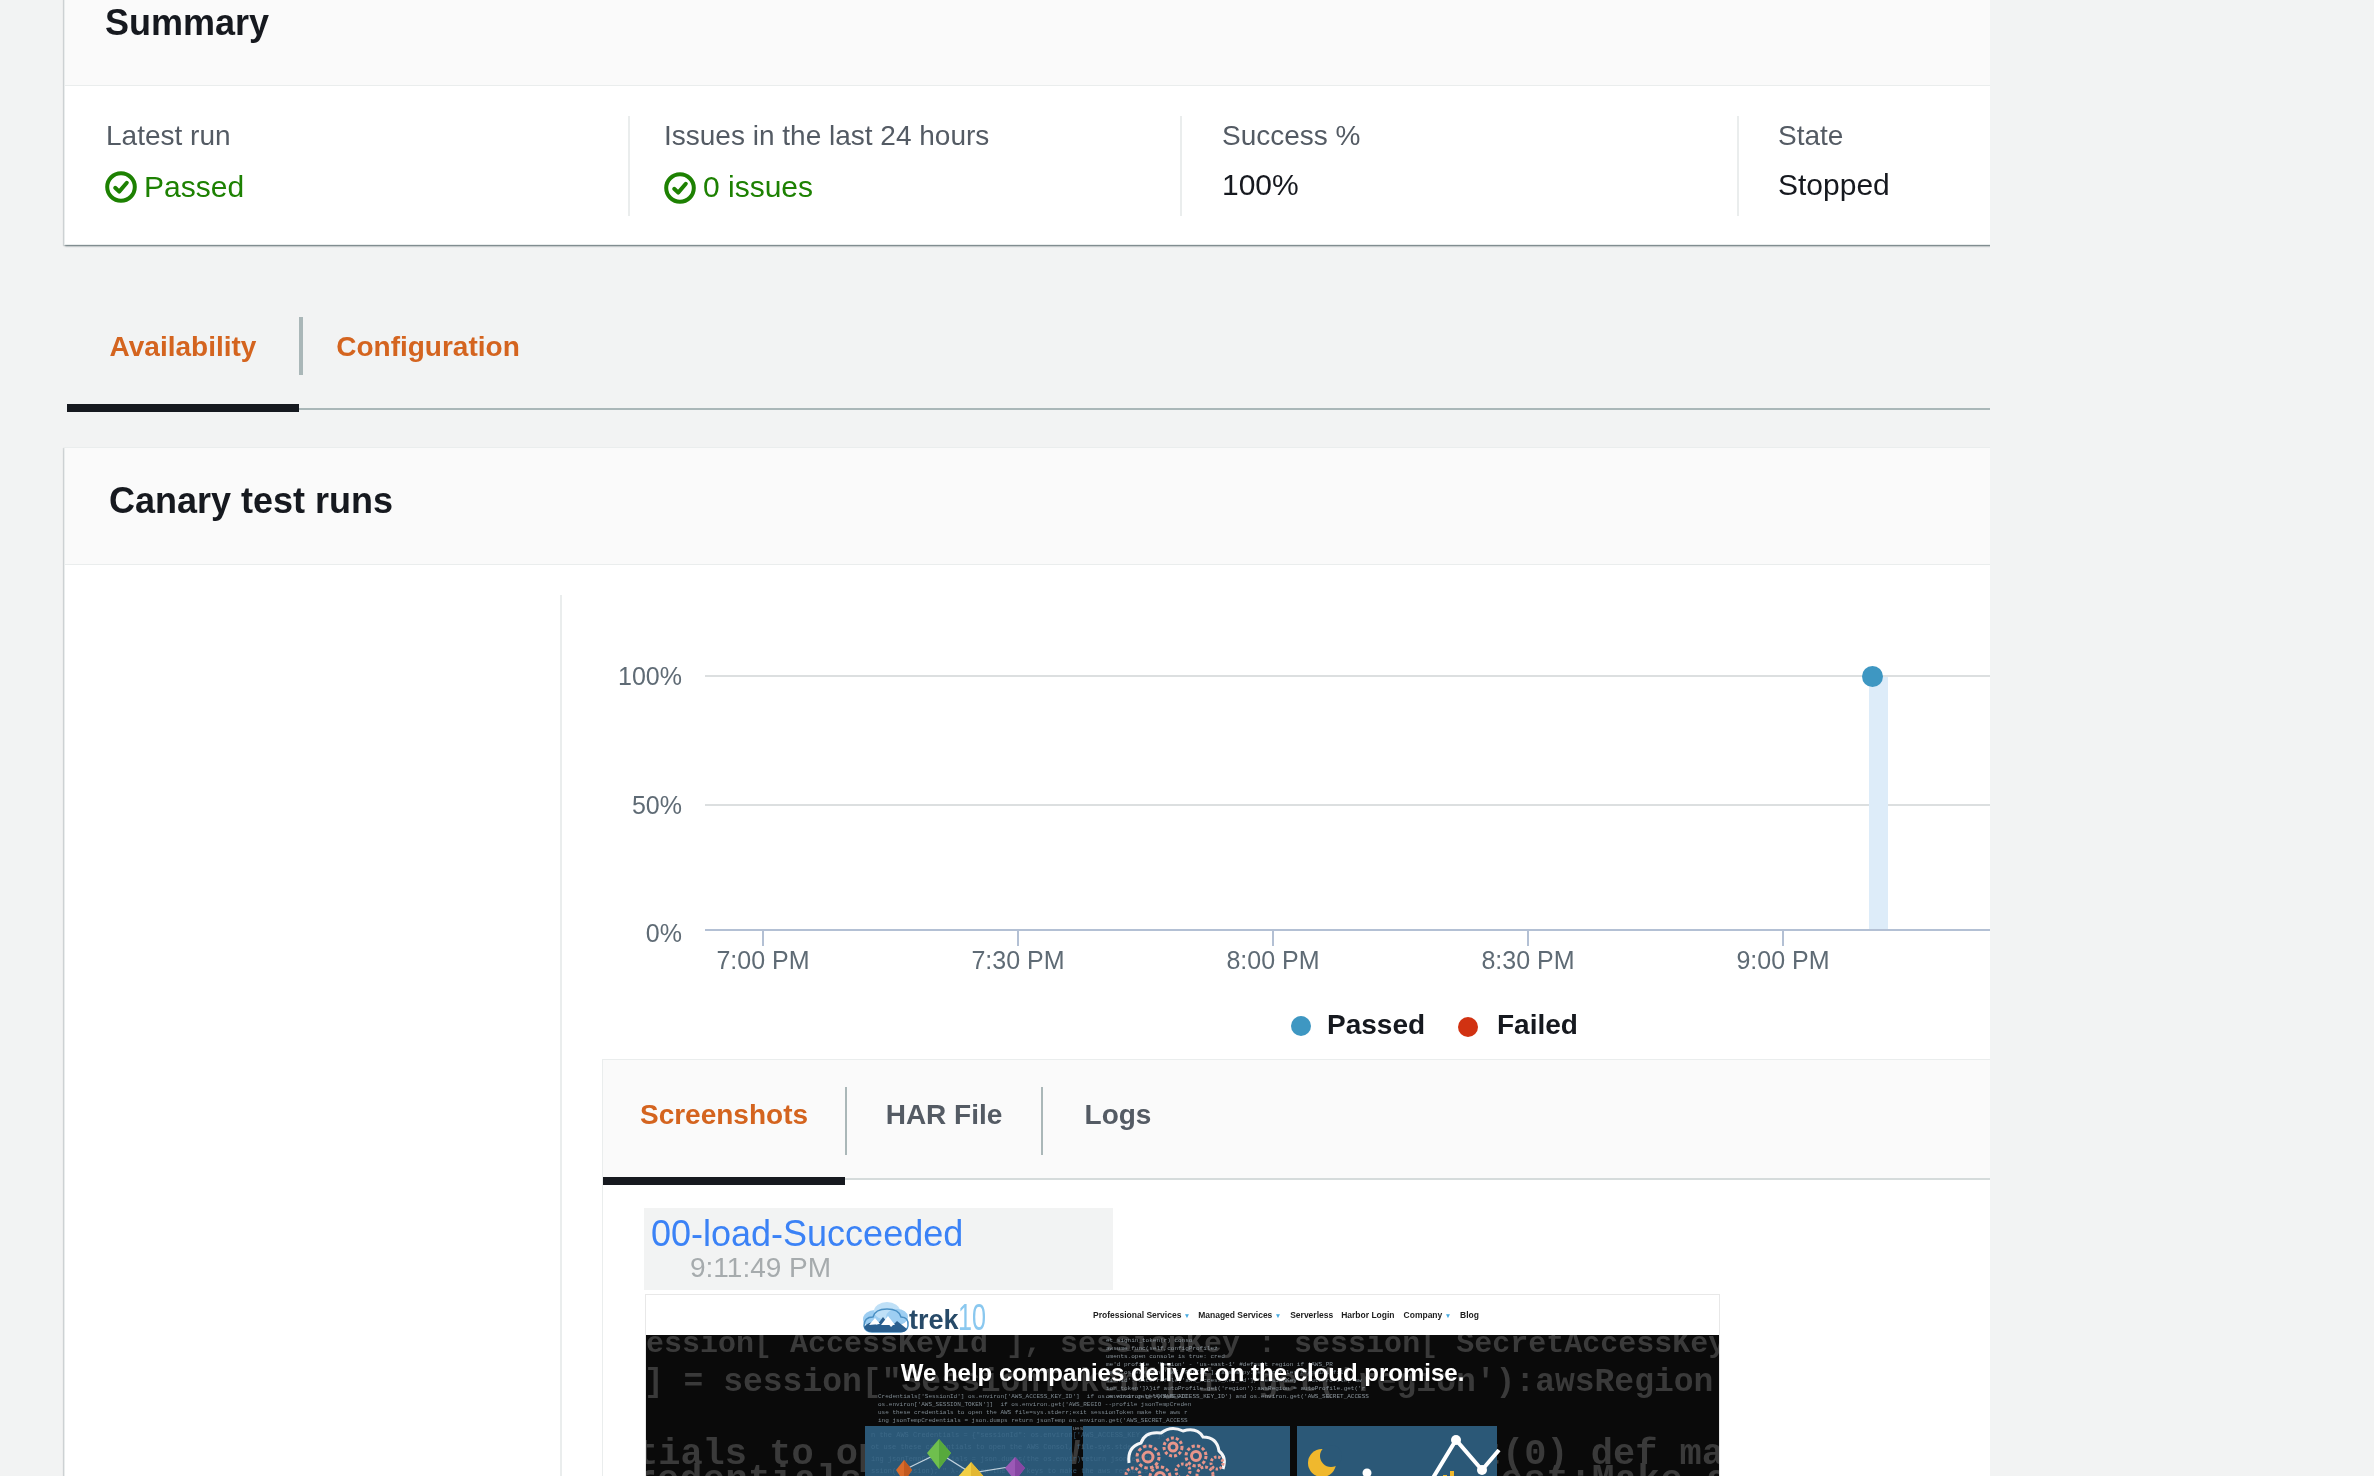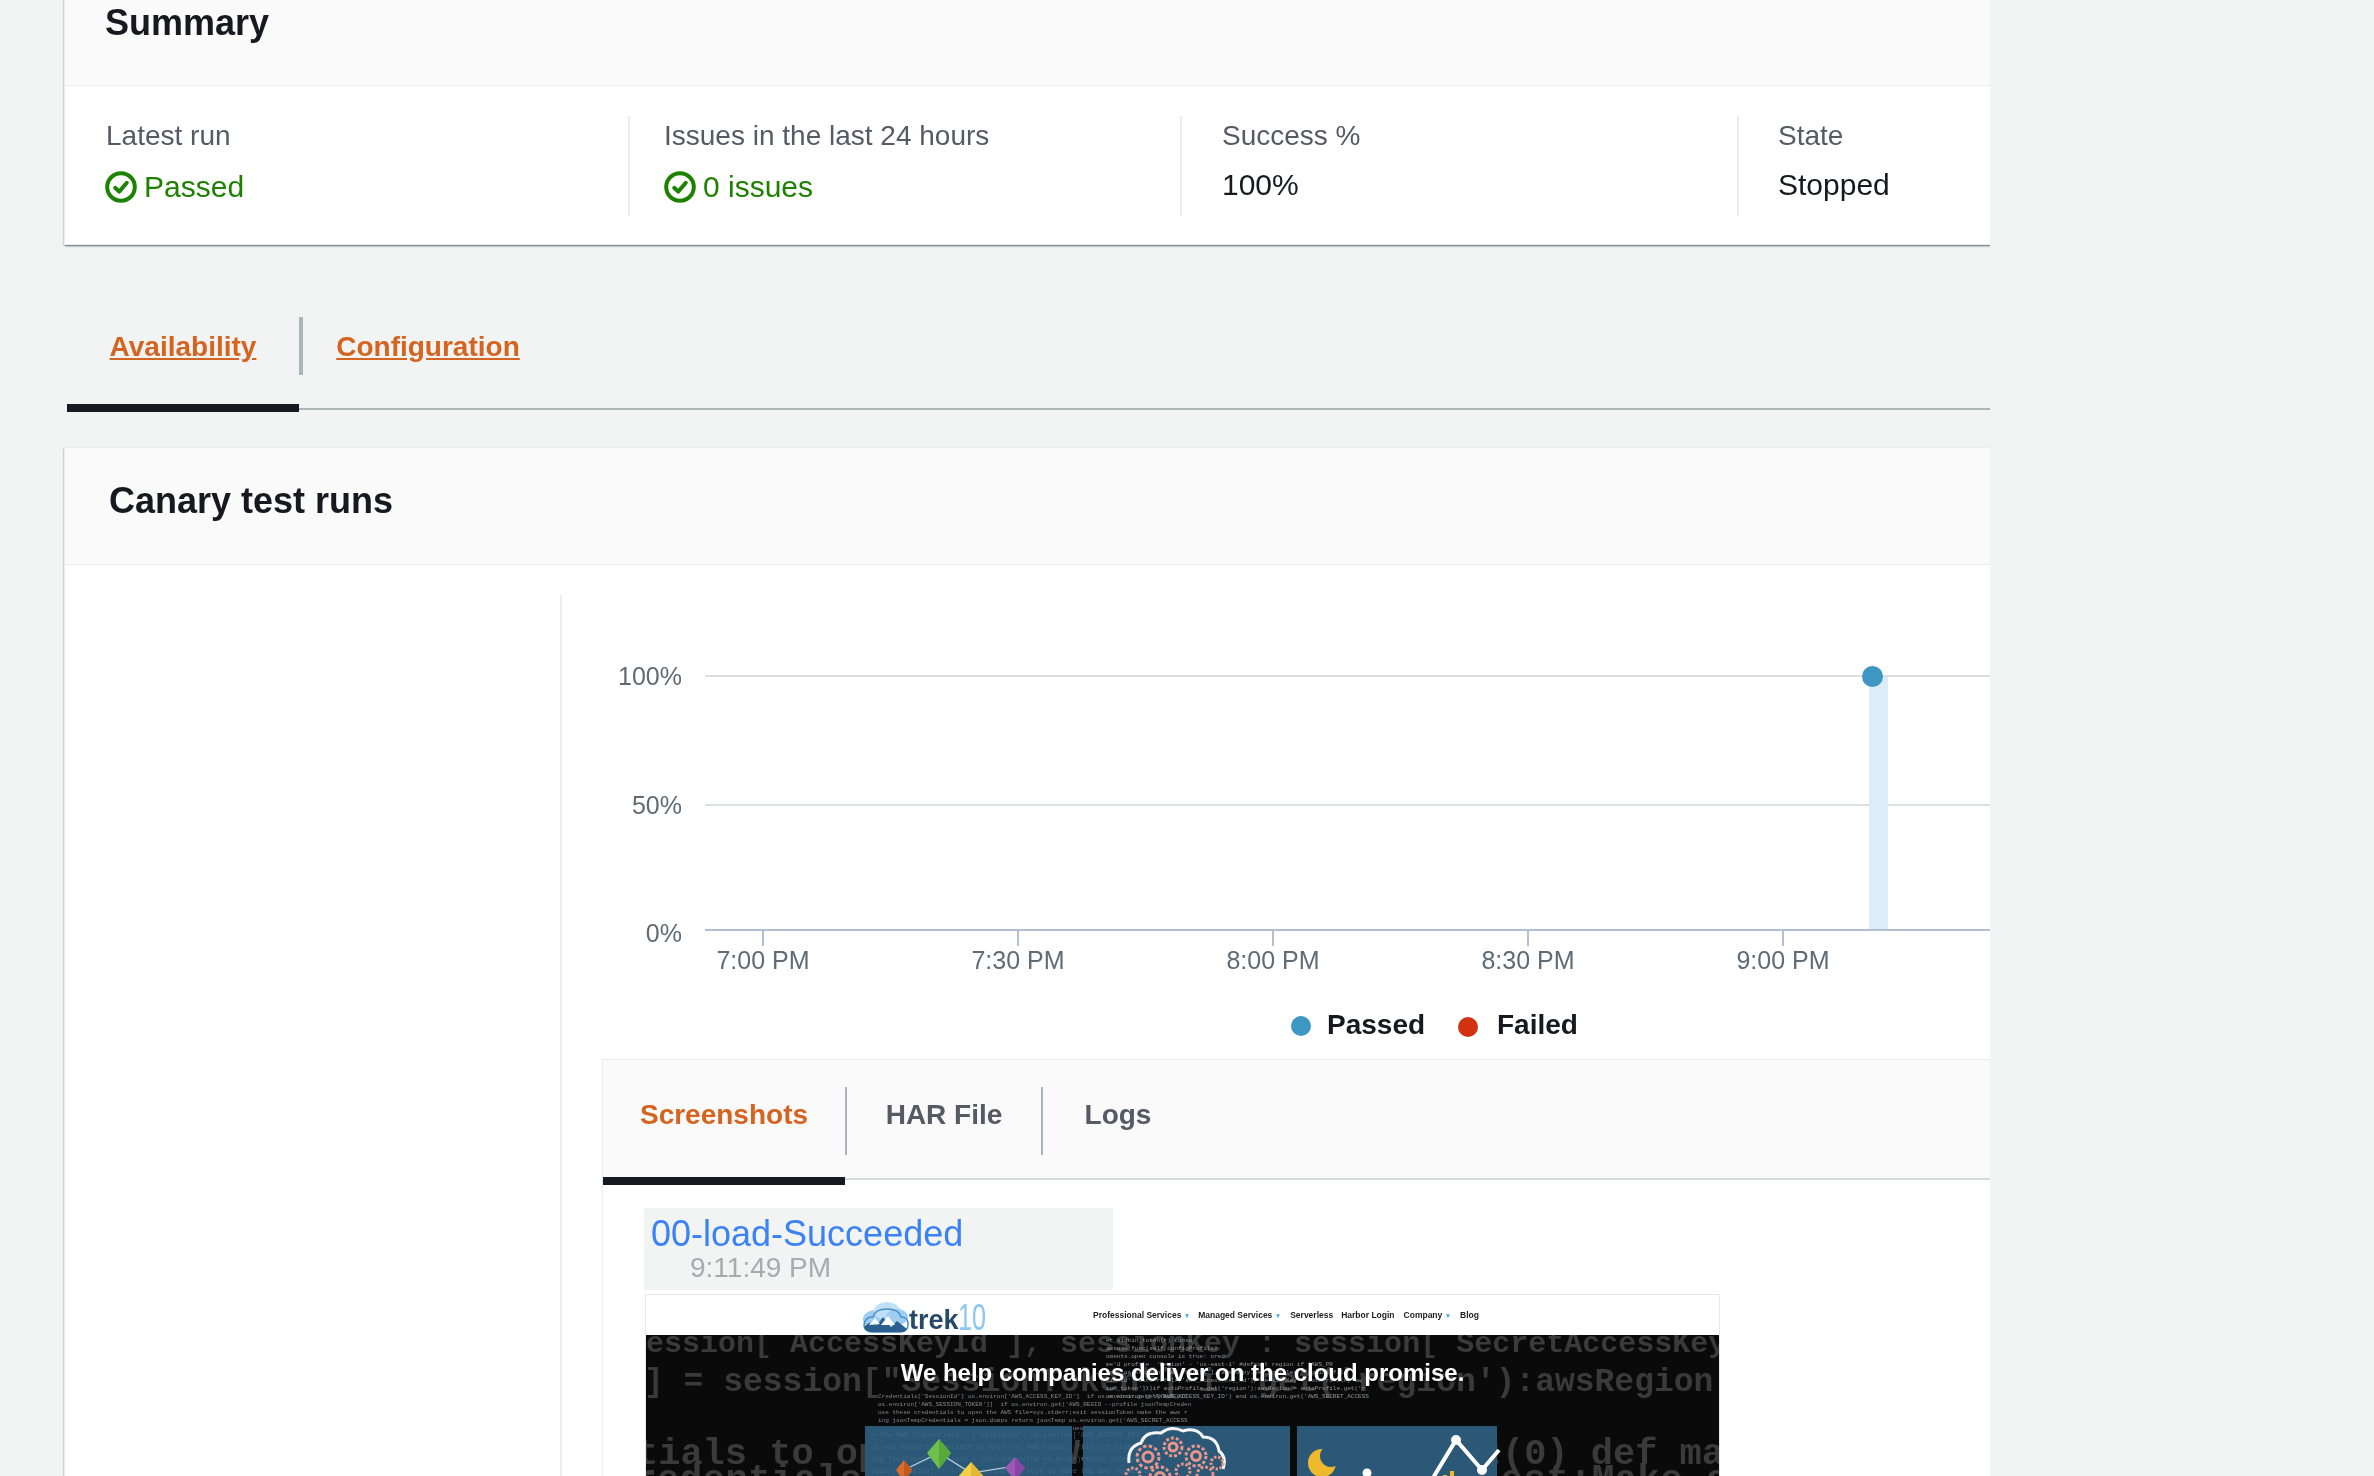--- a/index.html
+++ b/index.html
@@ -12,21 +12,21 @@
   .chead { position:absolute; left:0; right:0; top:0; background:#fafafa; border-bottom:1px solid #eaeded; }
   .ctitle { font-size:36px; font-weight:bold; color:#16191f; }
   .lbl { font-size:28px; color:#545b64; }
   .val { font-size:30px; color:#16191f; }
   .green { color:#1d8102; }
   .vdiv { position:absolute; width:2px; background:#eaeded; }
 
   
   .tabrow { position:absolute; display:flex; border-bottom:2px solid #aab7b8; }
   .tab { position:relative; display:flex; align-items:flex-start; justify-content:center;
-         padding-top:17px; font-size:28px; font-weight:bold; color:#545b64;text-decoration:underline; }
+         padding-top:17px; font-size:28px; font-weight:bold; color:#545b64; }
   .tab.orange { color:#d4641f; }
   .tab.active::after { content:""; position:absolute; left:0; right:0; bottom:-4px; height:8px; background:#16191f; }
   .tabsep { width:2px; height:58px; background:#aab7b8; align-self:flex-start; margin-top:3px; }
 
   .gridline { position:absolute; height:2px; background:#dcdfe0; }
   .axisline { position:absolute; height:2px; background:#b3c0d4; }
   .tick { position:absolute; width:2px; height:16px; background:#b3c0d4; }
   .ylab { position:absolute; width:140px; text-align:right; font-size:25px; color:#5f6b75; line-height:36px; }
   .xlab { position:absolute; width:220px; text-align:center; font-size:25px; color:#5f6b75; line-height:36px; }
   .dot { position:absolute; border-radius:50%; }
@@ -51,21 +51,21 @@
     <div class="abs lbl" style="left:41px; top:160px;">Latest run</div>
     <div class="abs" style="left:40px; top:210px; display:flex; align-items:center;">
       <svg width="32" height="32" viewBox="0 0 16 16">
         <circle cx="8" cy="8" r="6.9" fill="none" stroke="#1d8102" stroke-width="2"></circle>
         <path d="M5.1 8.4 L7.1 10.3 L10.9 5.9" fill="none" stroke="#1d8102" stroke-width="2" stroke-linecap="round" stroke-linejoin="round"></path>
       </svg>
       <span class="val green" style="margin-left:7px;">Passed</span>
     </div>
 
     <div class="abs lbl" style="left:599px; top:160px;">Issues in the last 24 hours</div>
-    <div class="abs" style="left:599px; top:210px; display:flex; align-items:center;">
+    <div class="abs" style="left:599px; top:210px; display:flex; align-items:flex-end;">
       <svg width="32" height="32" viewBox="0 0 16 16">
         <circle cx="8" cy="8" r="6.9" fill="none" stroke="#1d8102" stroke-width="2"></circle>
         <path d="M5.1 8.4 L7.1 10.3 L10.9 5.9" fill="none" stroke="#1d8102" stroke-width="2" stroke-linecap="round" stroke-linejoin="round"></path>
       </svg>
       <span class="val green" style="margin-left:7px;">0 issues</span>
     </div>
 
     <div class="abs lbl" style="left:1157px; top:160px;">Success %</div>
     <div class="abs val" style="left:1157px; top:208px;">100%</div>
 

